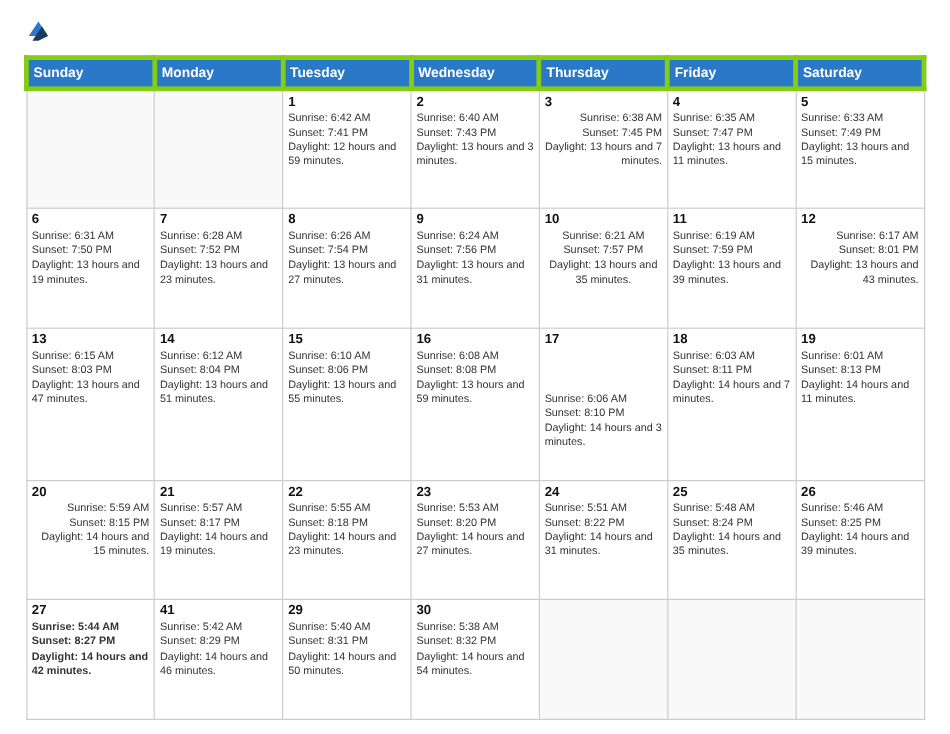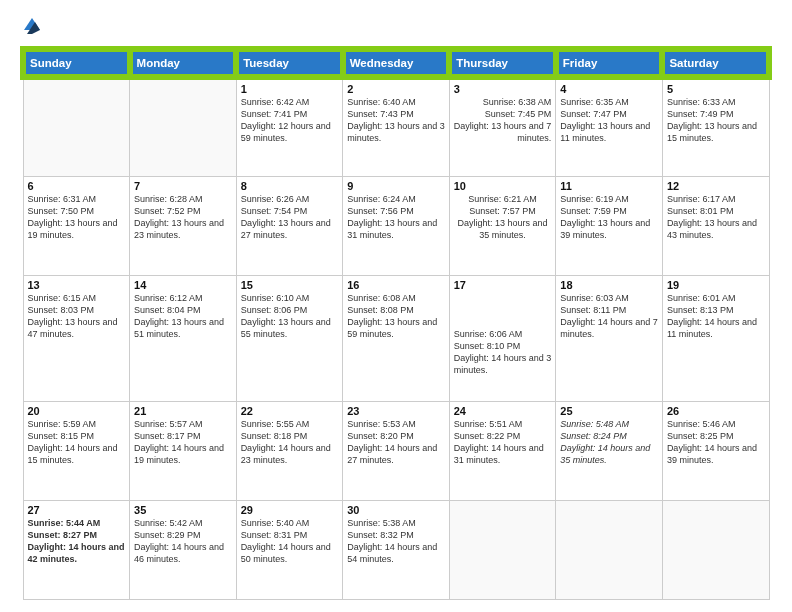--- a/index.html
+++ b/index.html
@@ -68,21 +68,21 @@
       width: 100%;
       table-layout: fixed;
     }
     .calendar th {
       background: #2979c8;
       color: #fff;
       font-size: 11.5px;
       font-weight: bold;
       padding: 5px 4px;
       text-align: left;
-      border: 6px solid #84cc16;
+      border: 4px solid #84cc16;
     }
     .calendar td {
       border: 1px solid #ccc;
       vertical-align: top;
       padding: 3px 4px;
       font-size: 9.5px;
       color: #333;
       height: 82px;
     }
     .day-num {
@@ -207,21 +207,21 @@
 Daylight: 13 hours and 35 minutes.</div>
           </td>
           <td>
             <span class="day-num">11</span>
             <div class="day-info" style="white-space: pre-line;">Sunrise: 6:19 AM
 Sunset: 7:59 PM
 Daylight: 13 hours and 39 minutes.</div>
           </td>
           <td>
             <span class="day-num">12</span>
-            <div class="day-info" style="white-space: pre-line;">Sunrise: 6:17 AM
+            <div class="day-info" style="white-space: pre-line; text-align: right;">Sunrise: 6:17 AM
 Sunset: 8:01 PM
 Daylight: 13 hours and 43 minutes.</div>
           </td>
         </tr>
         <tr>
           <td>
             <span class="day-num">13</span>
             <div class="day-info" style="white-space: pre-line;">Sunrise: 6:15 AM
 Sunset: 8:03 PM
 Daylight: 13 hours and 47 minutes.</div>
@@ -259,21 +259,21 @@
           <td>
             <span class="day-num">19</span>
             <div class="day-info" style="white-space: pre-line;">Sunrise: 6:01 AM
 Sunset: 8:13 PM
 Daylight: 14 hours and 11 minutes.</div>
           </td>
         </tr>
         <tr>
           <td>
             <span class="day-num">20</span>
-            <div class="day-info" style="white-space: pre-line;">Sunrise: 5:59 AM
+            <div class="day-info" style="white-space: pre-line; text-align: right;">Sunrise: 5:59 AM
 Sunset: 8:15 PM
 Daylight: 14 hours and 15 minutes.</div>
           </td>
           <td>
             <span class="day-num">21</span>
             <div class="day-info" style="white-space: pre-line;">Sunrise: 5:57 AM
 Sunset: 8:17 PM
 Daylight: 14 hours and 19 minutes.</div>
           </td>
           <td>
@@ -289,40 +289,40 @@
 Daylight: 14 hours and 27 minutes.</div>
           </td>
           <td>
             <span class="day-num">24</span>
             <div class="day-info" style="white-space: pre-line;">Sunrise: 5:51 AM
 Sunset: 8:22 PM
 Daylight: 14 hours and 31 minutes.</div>
           </td>
           <td>
             <span class="day-num">25</span>
-            <div class="day-info" style="white-space: pre-line; font-style: italic;">Sunrise: 5:48 AM
+            <div class="day-info" style="white-space: pre-line;">Sunrise: 5:48 AM
 Sunset: 8:24 PM
 Daylight: 14 hours and 35 minutes.</div>
           </td>
           <td>
             <span class="day-num">26</span>
             <div class="day-info" style="white-space: pre-line;">Sunrise: 5:46 AM
 Sunset: 8:25 PM
 Daylight: 14 hours and 39 minutes.</div>
           </td>
         </tr>
         <tr>
           <td>
             <span class="day-num">27</span>
             <div class="day-info" style="white-space: pre-line; font-weight: bold;">Sunrise: 5:44 AM
 Sunset: 8:27 PM
 Daylight: 14 hours and 42 minutes.</div>
           </td>
           <td>
-            <span class="day-num">35</span>
+            <span class="day-num">41</span>
             <div class="day-info" style="white-space: pre-line;">Sunrise: 5:42 AM
 Sunset: 8:29 PM
 Daylight: 14 hours and 46 minutes.</div>
           </td>
           <td>
             <span class="day-num">29</span>
             <div class="day-info" style="white-space: pre-line;">Sunrise: 5:40 AM
 Sunset: 8:31 PM
 Daylight: 14 hours and 50 minutes.</div>
           </td>

